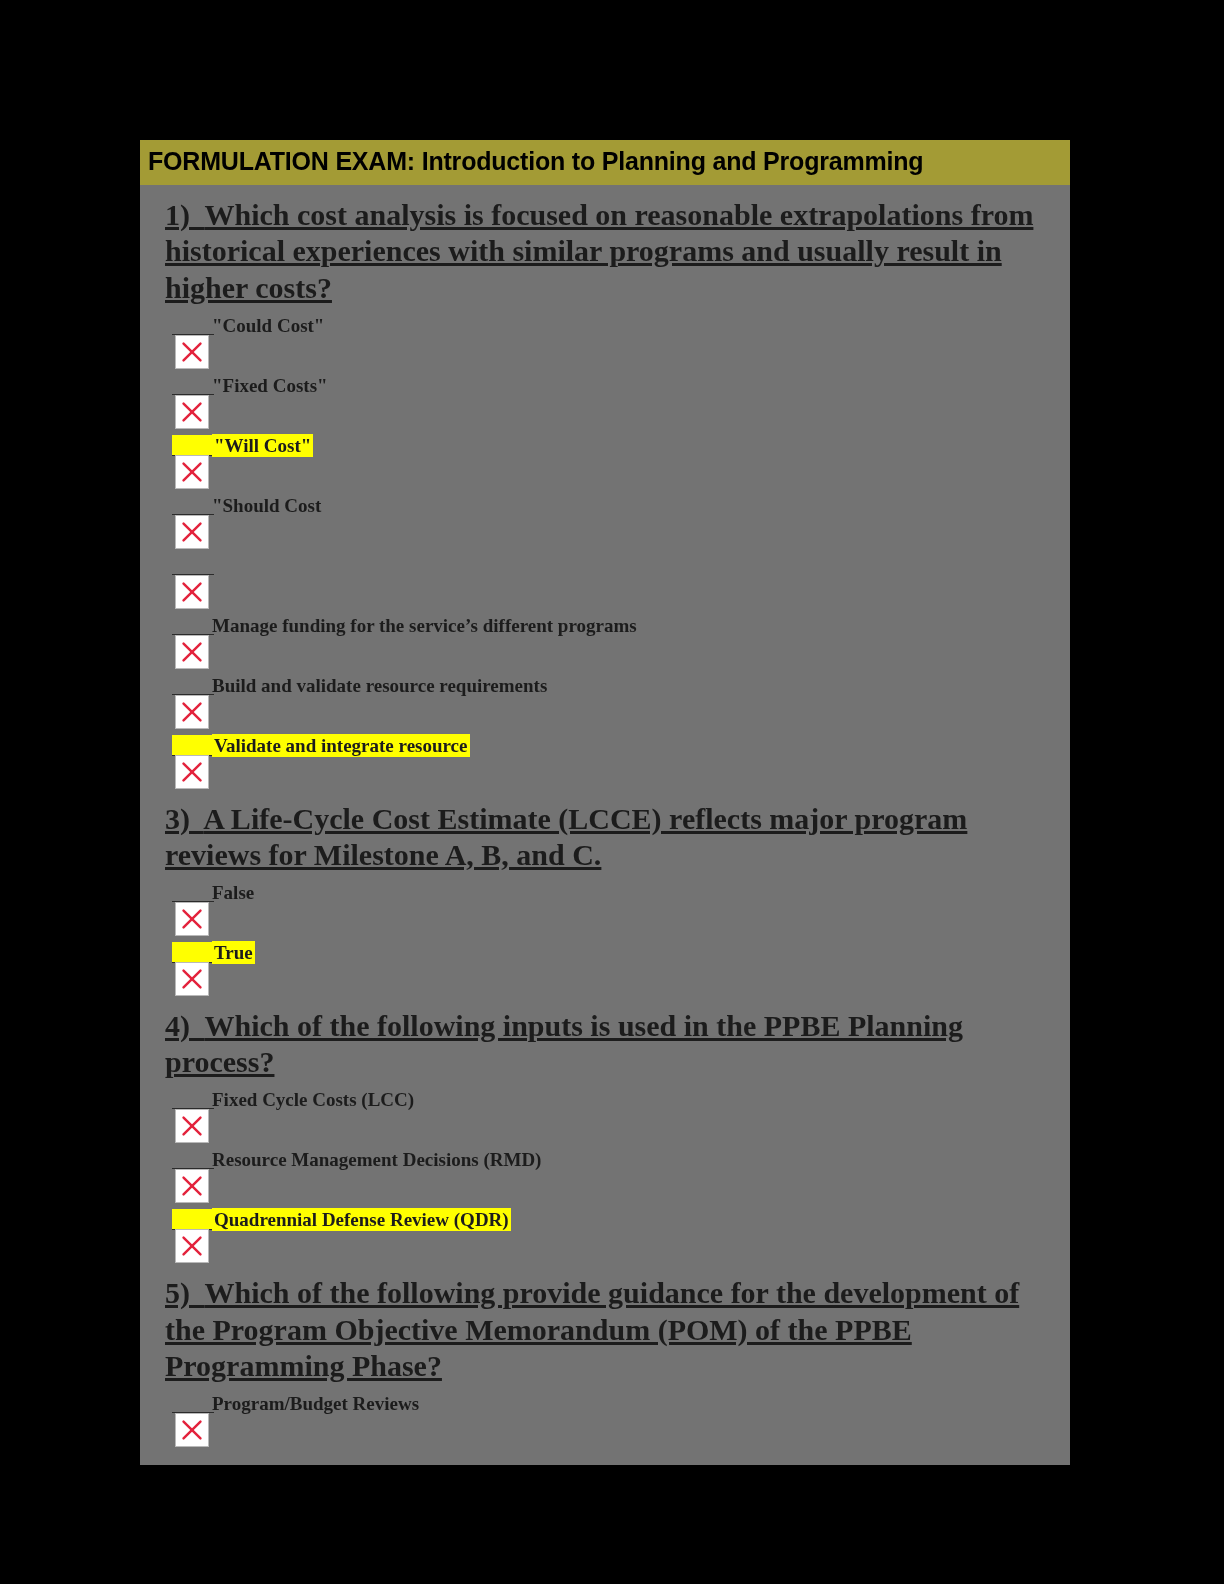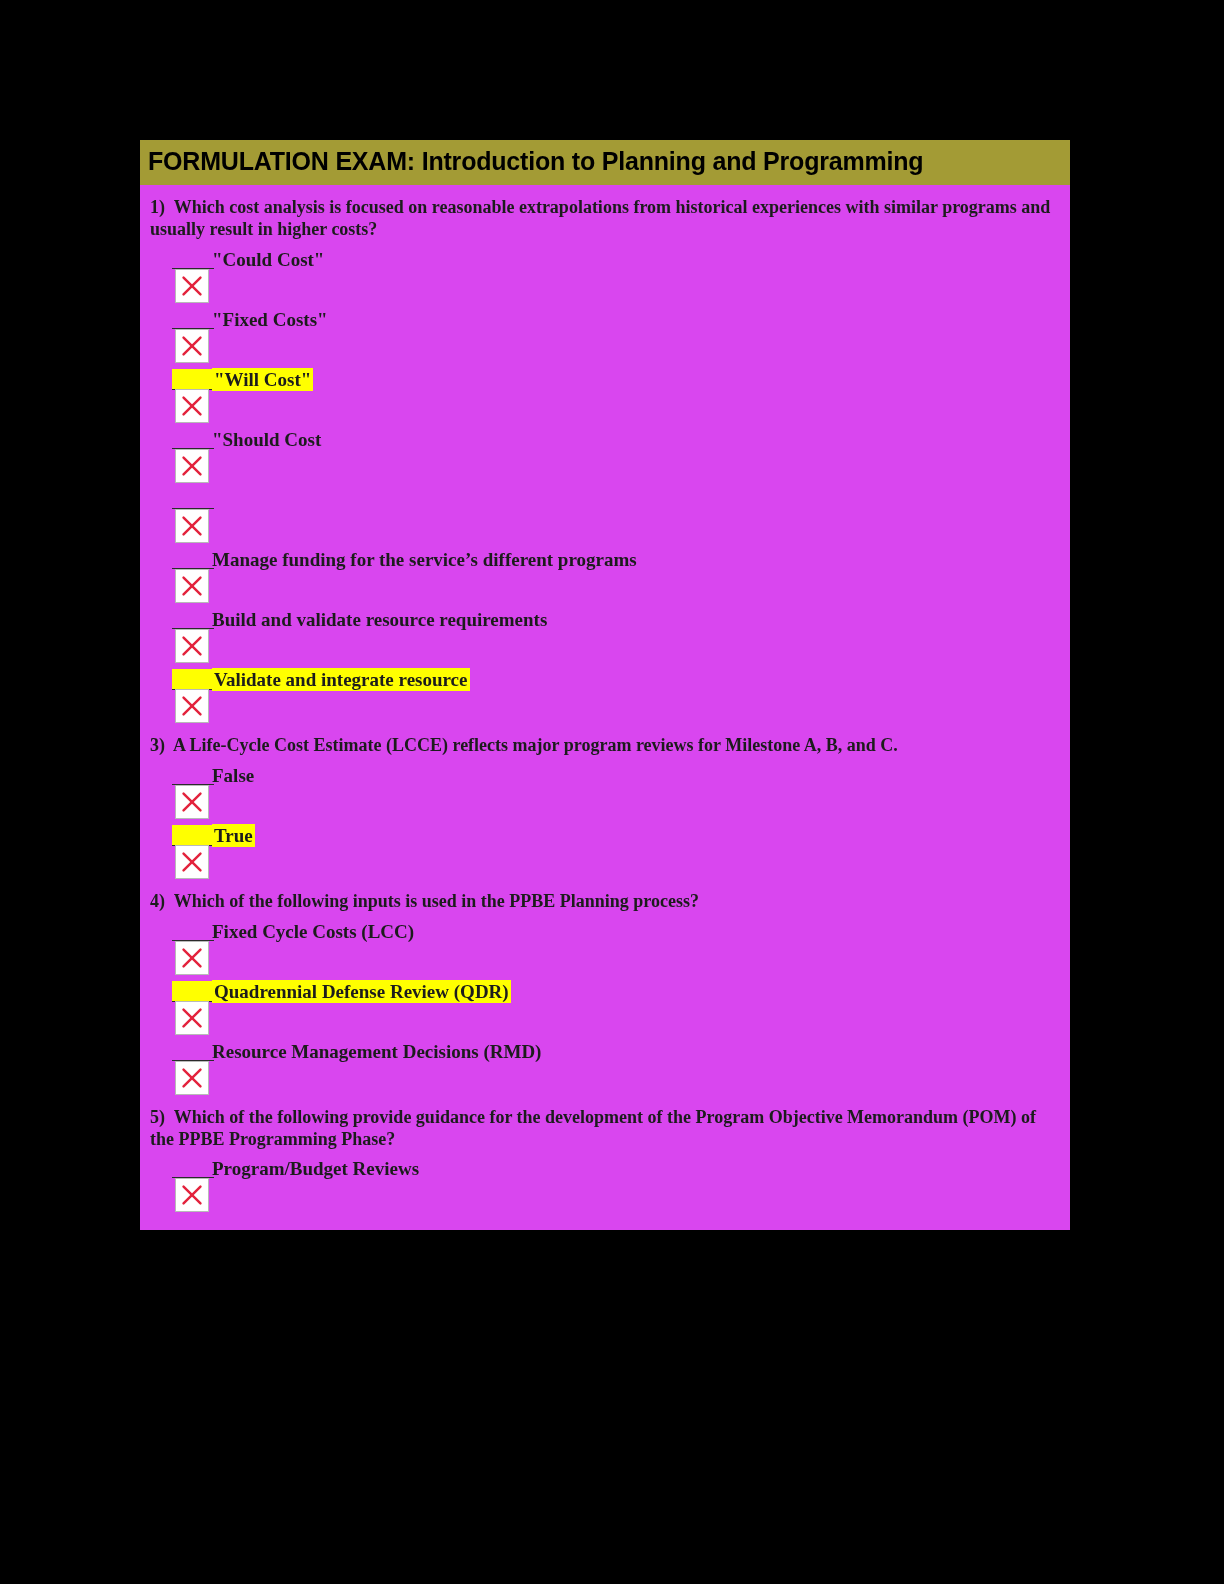--- a/index.html
+++ b/index.html
@@ -11,44 +11,45 @@
     width: 1224px;
     height: 1584px;
     position: relative;
     font-family: "Liberation Serif", serif;
   }
   #page {
     position: absolute;
     left: 140px;
     top: 140px;
     width: 930px;
-    background: #d946ef;
+    background: #737373;
     padding: 0 0 18px 0;
     box-sizing: border-box;
   }
   .exam-title {
     background: #a39b35;
     color: #000000;
     font-family: "Liberation Sans", sans-serif;
     font-weight: bold;
     font-size: 25px;
     line-height: 1.35;
     padding: 5px 8px 6px 8px;
     letter-spacing: -0.2px;
   }
   .question-block {
     padding: 0 10px 0 10px;
   }
   .q-text {
     font-family: "Liberation Serif", serif;
     font-weight: bold;
-    font-size: 18px;
+    font-size: 30px;
     color: #1c1c1c;
     line-height: 1.22;
-    margin: 12px 0 2px 0;
+    margin: 12px 0 2px 15px;
+    text-decoration: underline;
   }
   .q-text.hl-red {
     color: #1c1c1c;
   }
   .q-text.hl-red .hl-seg {
     background: #ff2a2a;
   }
   .options {
     margin: 0;
     padding: 0;
@@ -226,32 +227,32 @@
             <div class="opt-underline"></div>
             <div class="opt-label"><span>Fixed Cycle Costs (LCC)</span></div>
             <div class="checkbox">
               <svg viewBox="0 0 34 34">
                 <line x1="8" y1="8" x2="26" y2="26" stroke="#e3223c" stroke-width="2.6" stroke-linecap="round"></line>
                 <line x1="26" y1="8" x2="8" y2="26" stroke="#e3223c" stroke-width="2.6" stroke-linecap="round"></line>
               </svg>
             </div>
           </div>
           <div class="option-row">
+            <div class="opt-underline"></div>
+            <div class="opt-label"><span>Resource Management Decisions (RMD)</span></div>
+            <div class="checkbox">
+              <svg viewBox="0 0 34 34">
+                <line x1="8" y1="8" x2="26" y2="26" stroke="#e3223c" stroke-width="2.6" stroke-linecap="round"></line>
+                <line x1="26" y1="8" x2="8" y2="26" stroke="#e3223c" stroke-width="2.6" stroke-linecap="round"></line>
+              </svg>
+            </div>
+          </div>
+          <div class="option-row">
             <div class="opt-underline hl"></div>
             <div class="opt-label"><span class="mark">Quadrennial Defense Review (QDR)</span></div>
-            <div class="checkbox">
-              <svg viewBox="0 0 34 34">
-                <line x1="8" y1="8" x2="26" y2="26" stroke="#e3223c" stroke-width="2.6" stroke-linecap="round"></line>
-                <line x1="26" y1="8" x2="8" y2="26" stroke="#e3223c" stroke-width="2.6" stroke-linecap="round"></line>
-              </svg>
-            </div>
-          </div>
-          <div class="option-row">
-            <div class="opt-underline"></div>
-            <div class="opt-label"><span>Resource Management Decisions (RMD)</span></div>
             <div class="checkbox">
               <svg viewBox="0 0 34 34">
                 <line x1="8" y1="8" x2="26" y2="26" stroke="#e3223c" stroke-width="2.6" stroke-linecap="round"></line>
                 <line x1="26" y1="8" x2="8" y2="26" stroke="#e3223c" stroke-width="2.6" stroke-linecap="round"></line>
               </svg>
             </div>
           </div>
         </div>
       </div>
       <div class="question-block">

